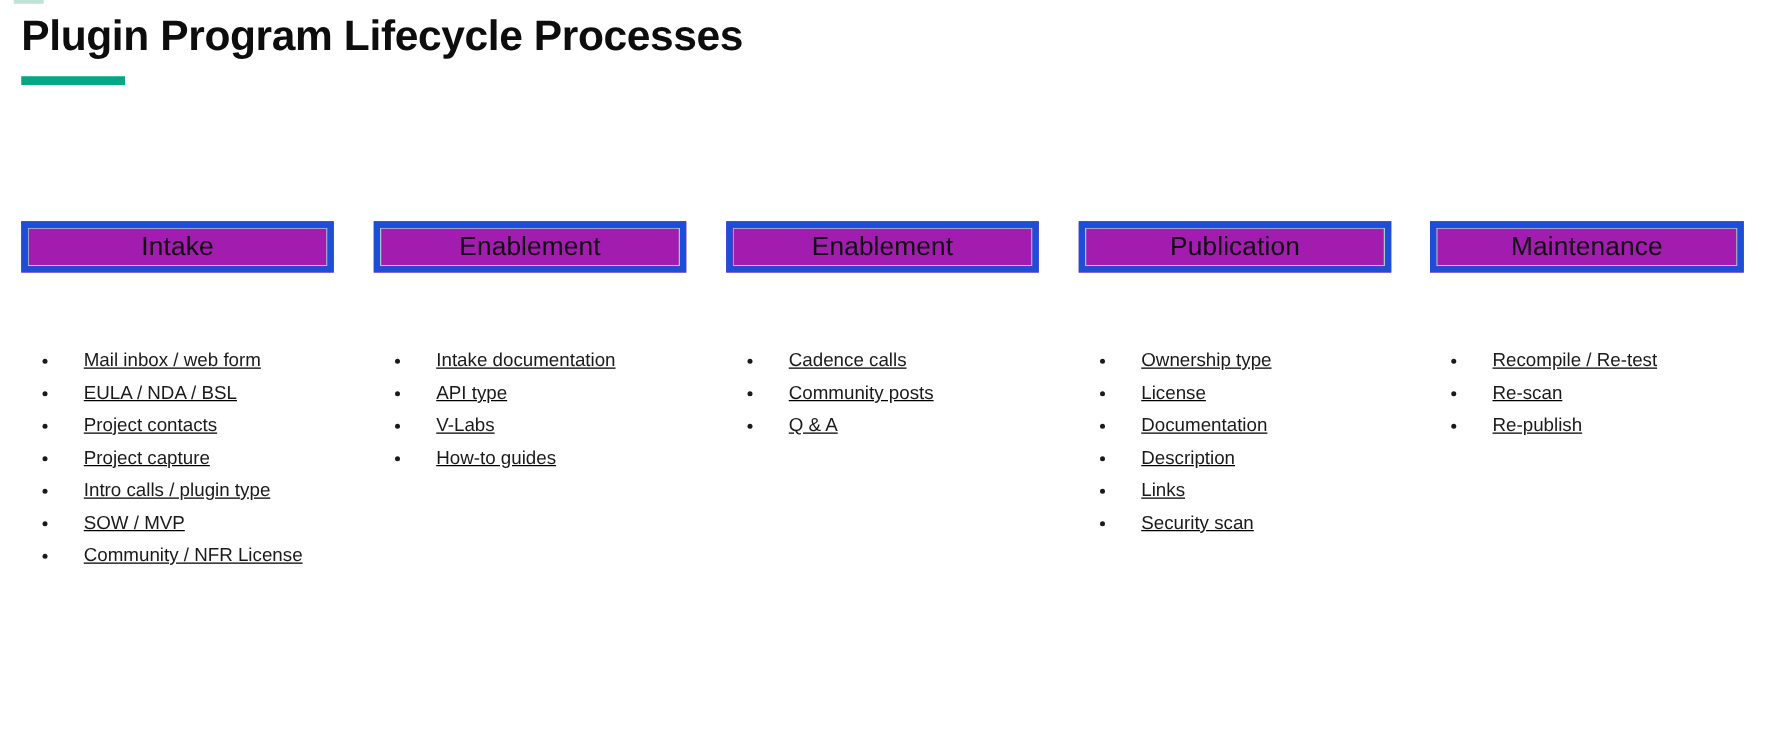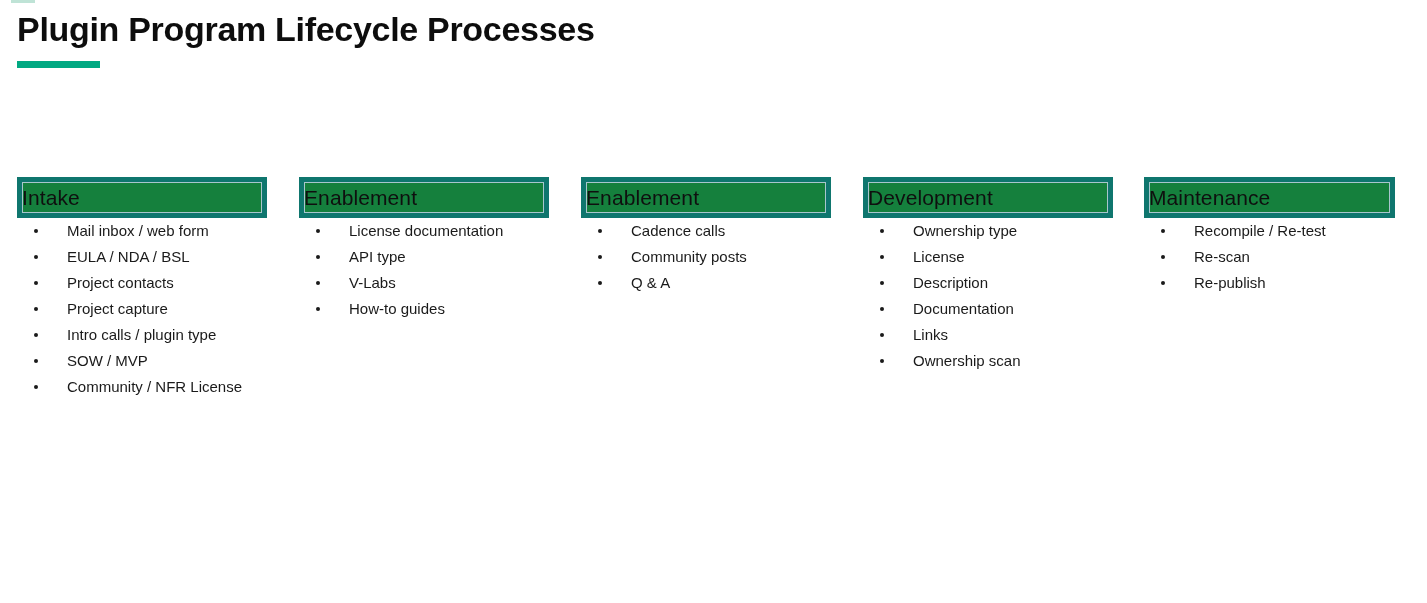--- a/index.html
+++ b/index.html
@@ -49,37 +49,39 @@
     width: 250px;
   }
   .col-0 { left: 17px; }
   .col-1 { left: 299px; }
   .col-2 { left: 581px; }
   .col-3 { left: 863px; }
   .col-4 { left: 1144px; width: 251px; }
 
   .stage-header-box {
     height: 41px;
-    border: 5px solid #0f766e;
+    border: 5px solid #1d4ed8;
     box-shadow: inset 0 0 0 1px #A9C6CD;
-    background: #15803d;
+    background: #a21caf;
     display: flex;
     align-items: center;
-    justify-content: flex-start;
+    justify-content: center;
   }
 
   .stage-header-label {
     font-size: 21px;
     font-weight: 400;
     color: #0f0f0f;
     letter-spacing: 0.1px;
   }
 
   .stage-items {
     list-style: none;
+    margin-top: 58px;
+    text-decoration: underline;
   }
 
   .stage-items li {
     position: relative;
     padding-left: 50px;
     font-size: 15px;
     line-height: 26px;
     color: #1a1a1a;
     white-space: nowrap;
   }
@@ -117,49 +119,49 @@
       <li><span class="bullet-dot"></span><span>SOW / MVP</span></li>
       <li><span class="bullet-dot"></span><span>Community / NFR License</span></li>
     </ul>
   </div>
 
   <div class="col col-1">
     <div class="stage-header-box">
       <span class="stage-header-label">Enablement</span>
     </div>
     <ul class="stage-items">
-      <li><span class="bullet-dot"></span><span>License documentation</span></li>
+      <li><span class="bullet-dot"></span><span>Intake documentation</span></li>
       <li><span class="bullet-dot"></span><span>API type</span></li>
       <li><span class="bullet-dot"></span><span>V-Labs</span></li>
       <li><span class="bullet-dot"></span><span>How-to guides</span></li>
     </ul>
   </div>
 
   <div class="col col-2">
     <div class="stage-header-box">
       <span class="stage-header-label">Enablement</span>
     </div>
     <ul class="stage-items">
       <li><span class="bullet-dot"></span><span>Cadence calls</span></li>
       <li><span class="bullet-dot"></span><span>Community posts</span></li>
       <li><span class="bullet-dot"></span><span>Q &amp; A</span></li>
     </ul>
   </div>
 
   <div class="col col-3">
     <div class="stage-header-box">
-      <span class="stage-header-label">Development</span>
+      <span class="stage-header-label">Publication</span>
     </div>
     <ul class="stage-items">
       <li><span class="bullet-dot"></span><span>Ownership type</span></li>
       <li><span class="bullet-dot"></span><span>License</span></li>
+      <li><span class="bullet-dot"></span><span>Documentation</span></li>
       <li><span class="bullet-dot"></span><span>Description</span></li>
-      <li><span class="bullet-dot"></span><span>Documentation</span></li>
       <li><span class="bullet-dot"></span><span>Links</span></li>
-      <li><span class="bullet-dot"></span><span>Ownership scan</span></li>
+      <li><span class="bullet-dot"></span><span>Security scan</span></li>
     </ul>
   </div>
 
   <div class="col col-4">
     <div class="stage-header-box">
       <span class="stage-header-label">Maintenance</span>
     </div>
     <ul class="stage-items">
       <li><span class="bullet-dot"></span><span>Recompile / Re-test</span></li>
       <li><span class="bullet-dot"></span><span>Re-scan</span></li>

